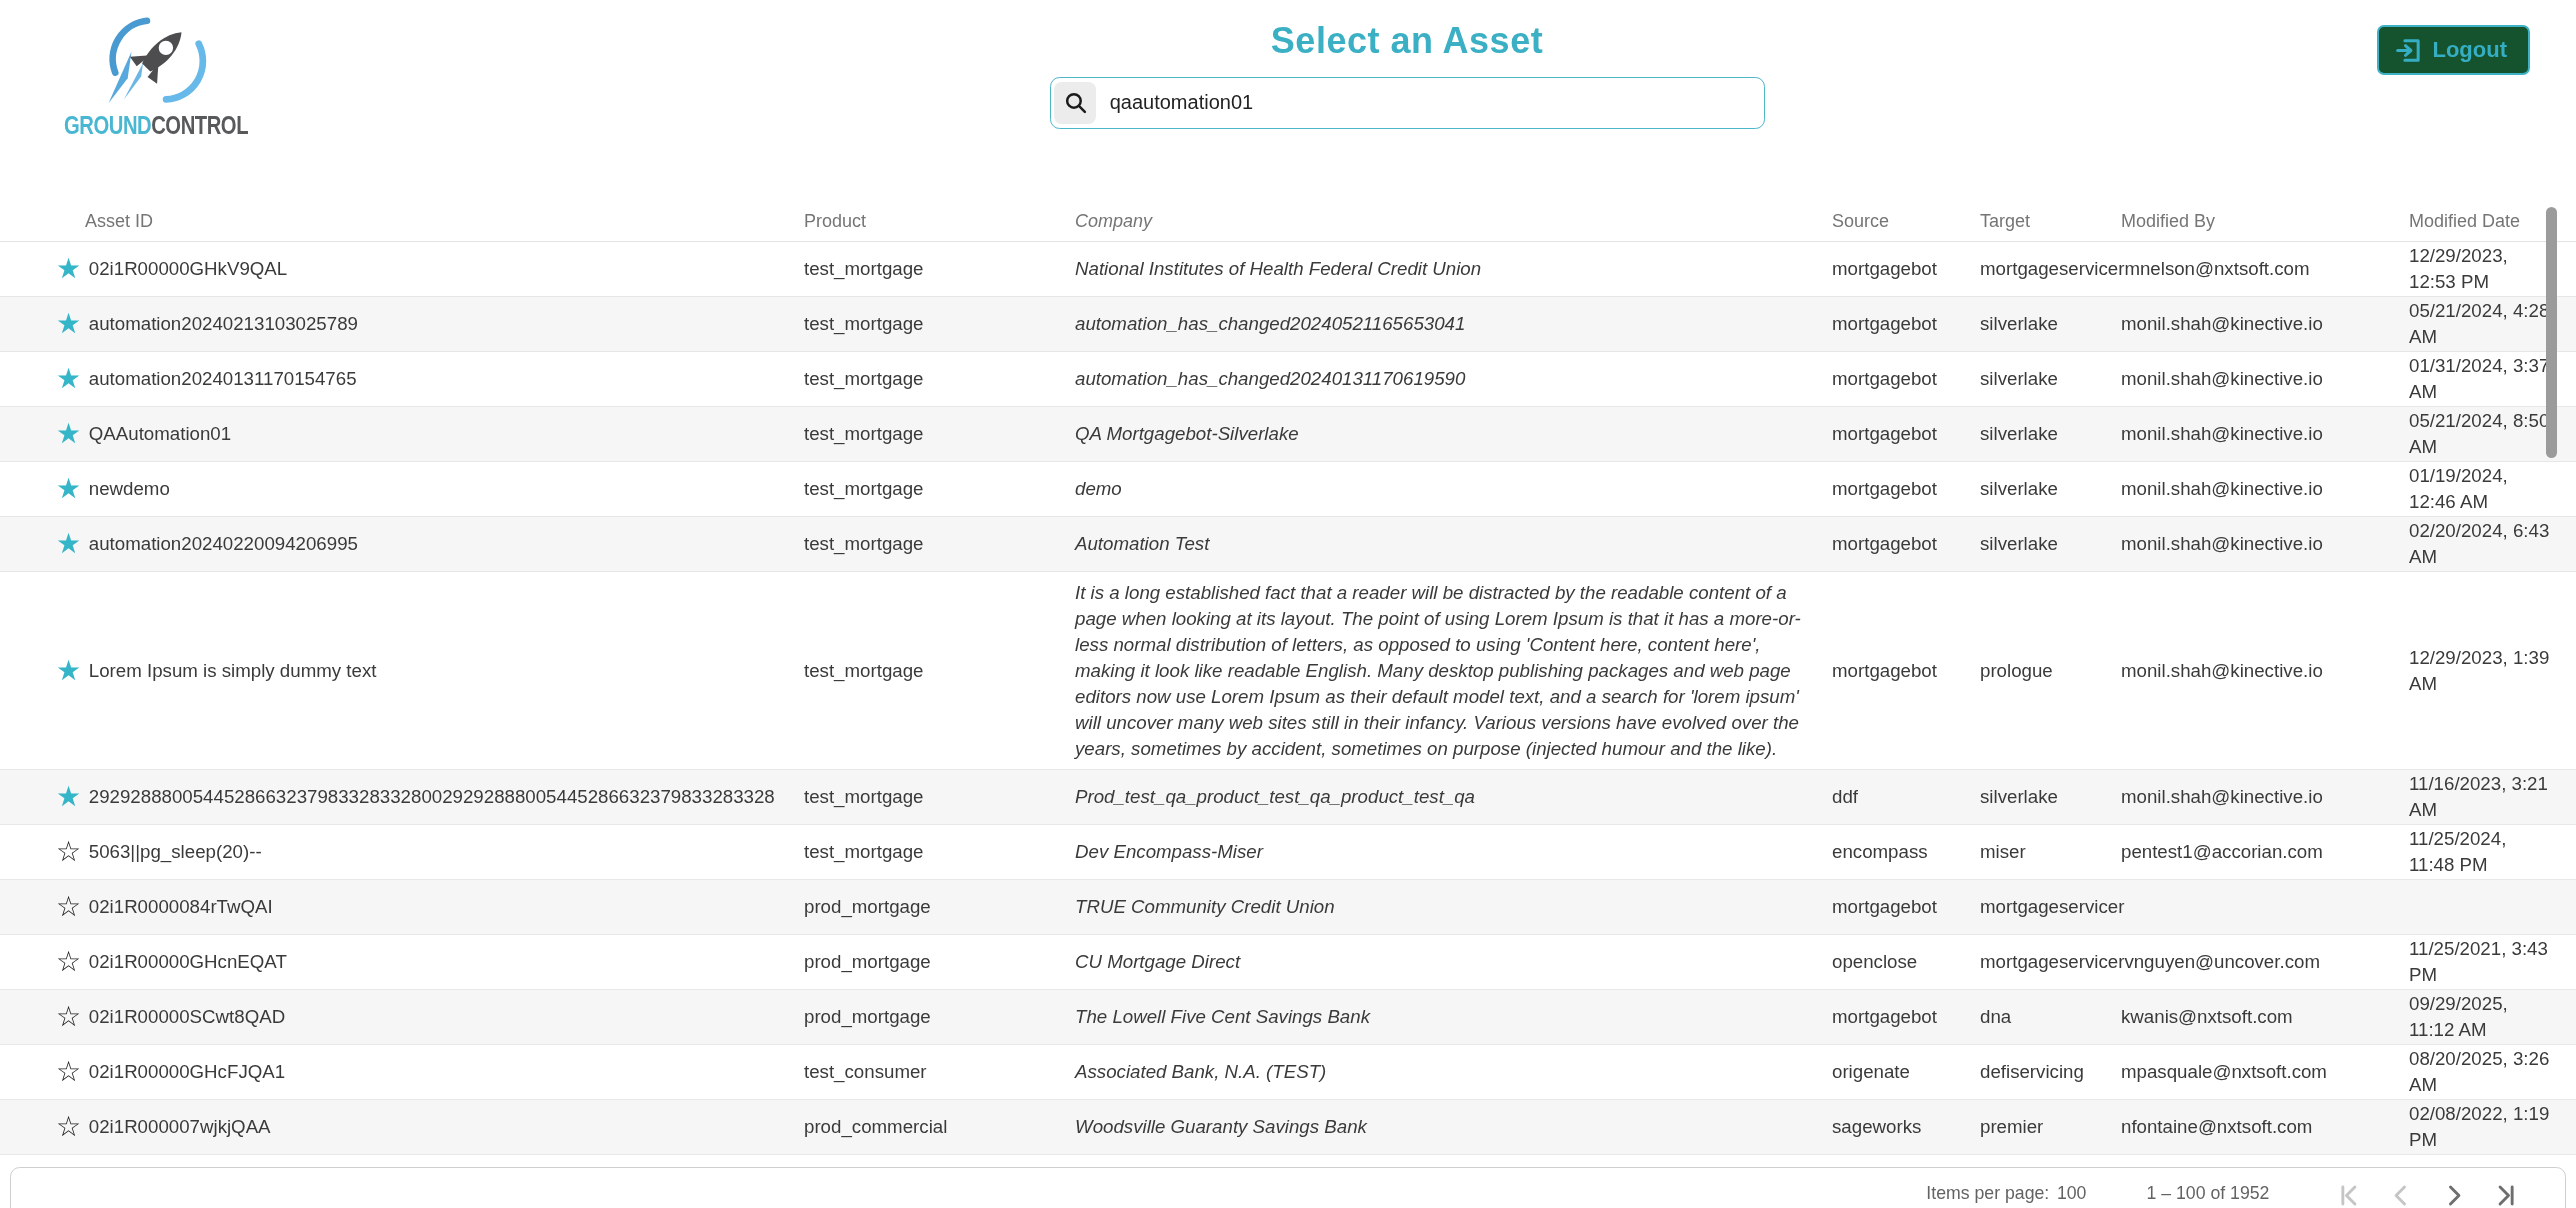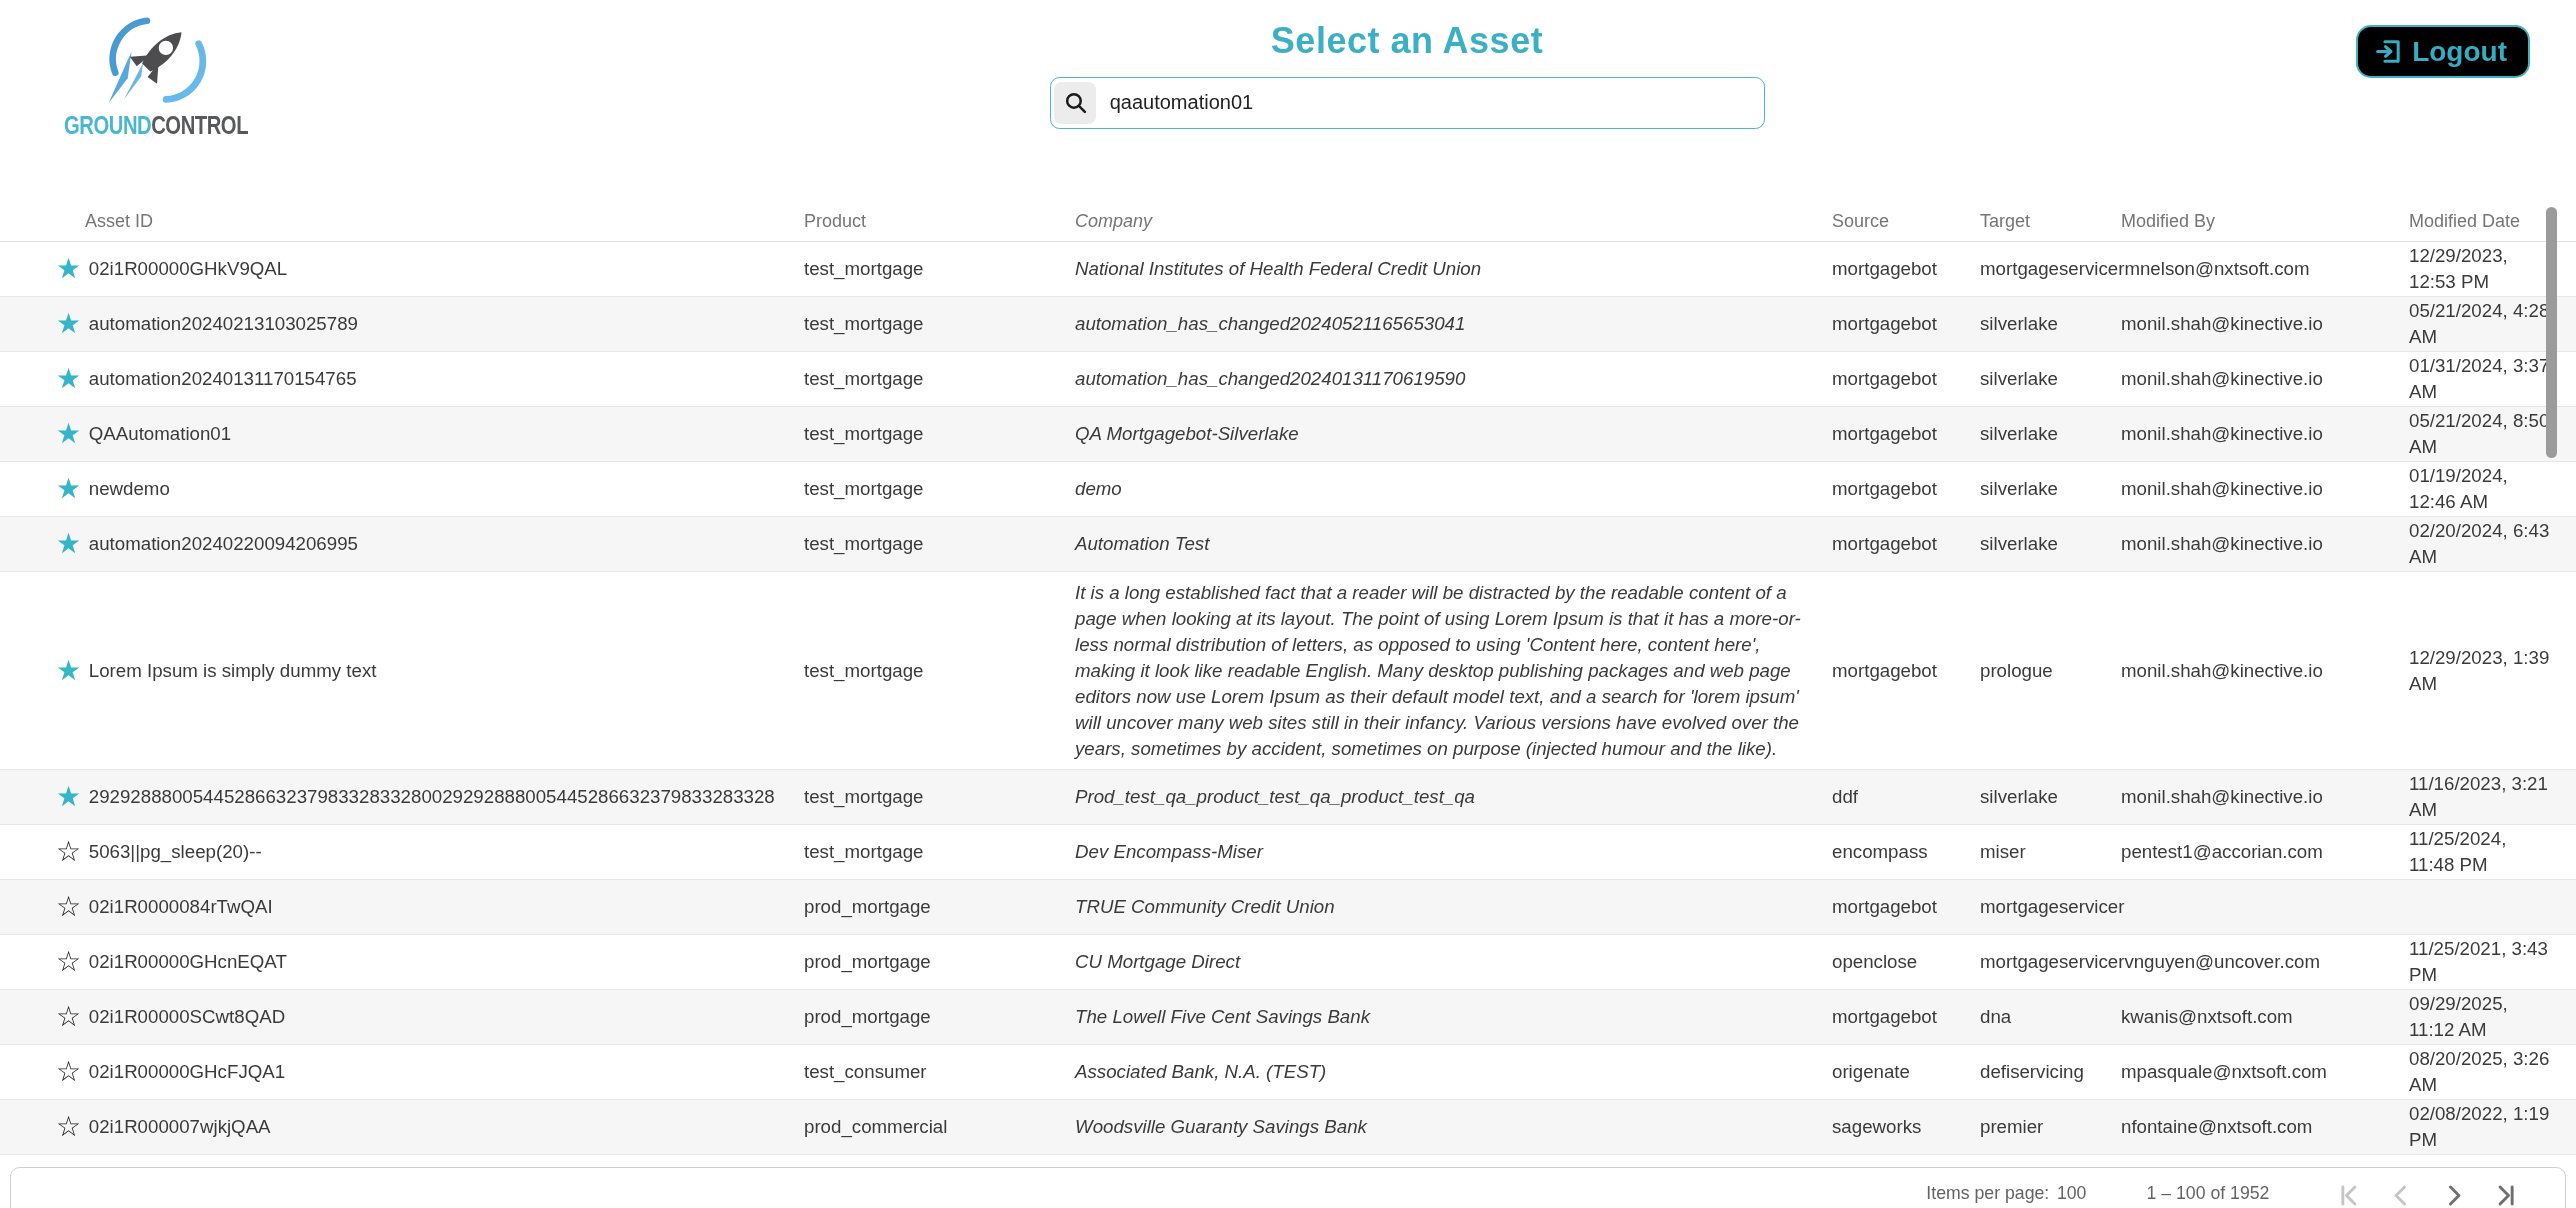--- a/index.html
+++ b/index.html
@@ -11,21 +11,21 @@
   .wordmark{font-size:22px;font-weight:700;letter-spacing:-0.5px;margin-top:1.9px;white-space:nowrap;transform:scale(.92,1.15);}
   .wm-ground{color:#49b6d2;}
   .wm-control{color:#58595b;}
 
   .center-col{position:absolute;left:238px;right:0;top:11.5px;text-align:center;}
   .page-title{margin:8px;font-size:36px;font-weight:600;color:#3bb0c5;letter-spacing:0.5px;}
   .search-box{margin:15.3px auto 0;width:715px;height:52px;border:1.9px solid #4db6c8;border-radius:9.6px;background:#fff;display:flex;align-items:center;box-sizing:border-box;text-align:left;}
   .search-btn{width:42px;height:42px;margin-left:3.8px;border-radius:7.7px;background:#ececec;display:flex;align-items:center;justify-content:center;flex:0 0 auto;}
   .search-box input{flex:1;border:none;outline:none;font-family:"Liberation Sans",sans-serif;font-size:20px;color:#222;padding:0 13.4px;background:transparent;caret-color:#333;}
 
-  .logout-btn{position:absolute;right:46px;top:25px;display:flex;align-items:center;gap:9.6px;border:2.9px solid #3fb2c6;border-radius:15px;padding:8.6px 21px 8.6px 15.3px;color:#35aec3;font-size:28px;font-weight:600;background:#000000;cursor:pointer;}
+  .logout-btn{position:absolute;right:46px;top:25px;display:flex;align-items:center;gap:9.6px;border:2.9px solid #3fb2c6;border-radius:7px;padding:8.6px 21px 8.6px 15.3px;color:#35aec3;font-size:22px;font-weight:600;background:#14532d;cursor:pointer;}
 
   
   .table{position:absolute;left:0;right:0;top:201px;}
   .thead{display:flex;align-items:center;height:40px;padding:0 23px 0 56px;color:#757575;font-size:18px;border-bottom:1px solid #e3e3e3;}
   .thead .c-asset{padding-left:29px;box-sizing:border-box;}
   .trow{display:flex;align-items:center;min-height:54px;padding:0 23px 0 56px;font-size:18.7px;color:#3a3a3a;border-bottom:1px solid #e7e7e7;line-height:26px;}
   .trow:nth-child(even){background:#f6f6f6;}
   .c-asset{flex:0 0 748px;display:flex;align-items:center;white-space:nowrap;min-width:0;}
   .c-product{flex:0 0 271px;white-space:nowrap;}
   .c-company{flex:0 0 757px;padding:7.7px 29px 7.7px 0;box-sizing:border-box;font-style:italic;}

